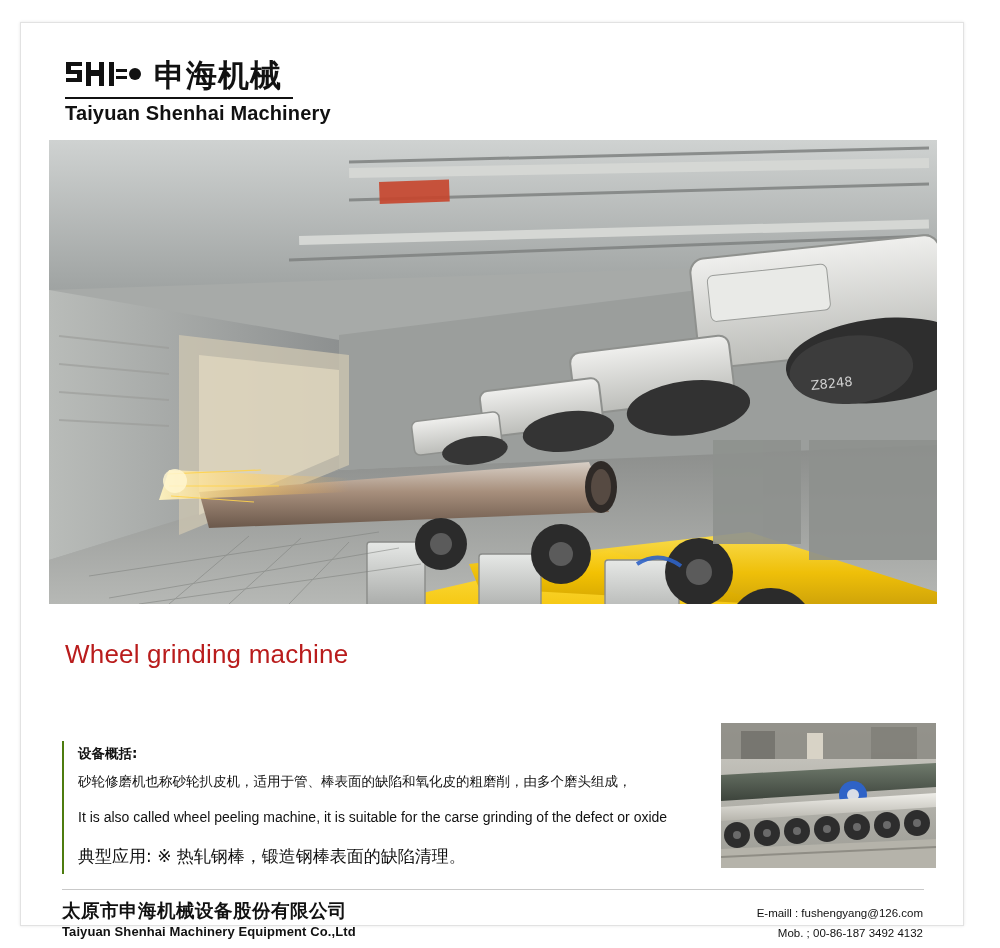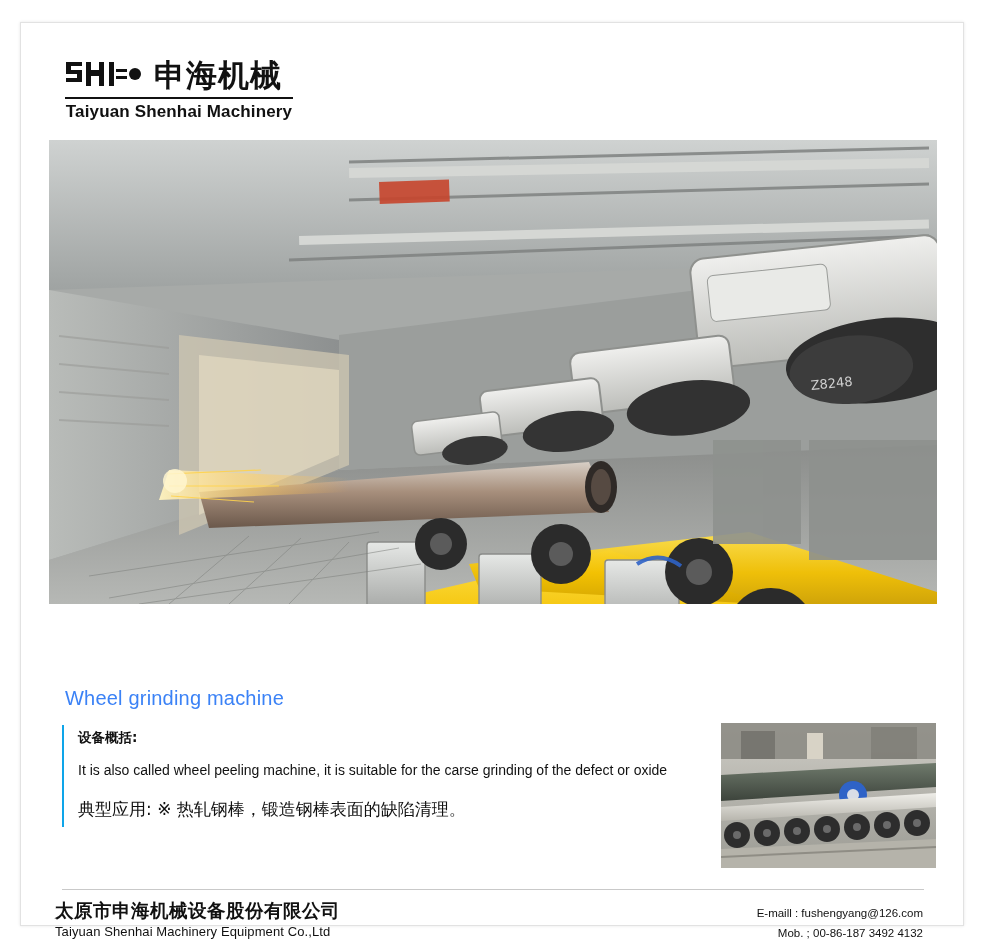--- a/index.html
+++ b/index.html
@@ -40,21 +40,21 @@
   .logo-cn {
     font-family: "DejaVu Sans", sans-serif;
     font-size: 31px; font-weight: 700; letter-spacing: 1px;
     color: #111; line-height: 1; padding-bottom: 1px;
   }
   .logo-rule {
     width: 228px; height: 2px; background: #111;
     margin: 5px 0 3px 1px;
   }
   .logo-en {
-    font-size: 17px; font-weight: 700; letter-spacing: 0.15px;
+    font-size: 20px; font-weight: 700; letter-spacing: 0.15px;
     color: #111; margin-left: 1px; text-align: center;
   }
 
   
   .hero {
     position: absolute;
     left: 28px; top: 117px;
     width: 888px; height: 464px;
     overflow: hidden;
     background: #8d8f8e;
@@ -62,30 +62,30 @@
   .hero svg { display: block; width: 888px; height: 464px; }
 
   
   .title-cn {
     position: absolute; left: 41px; top: 594px;
     font-family: "DejaVu Sans", sans-serif;
     font-size: 35px; font-weight: 700; color: #111;
     letter-spacing: 2px; line-height: 1;
   }
   .title-en {
-    position: absolute; left: 44px; top: 664px;
-    font-size: 20px; font-weight: 400; color: #3b82f6;
+    position: absolute; left: 44px; top: 616px;
+    font-size: 26px; font-weight: 400; color: #b91c1c;
     letter-spacing: 0.2px;
   }
 
   
   .body-wrap {
-    position: absolute; left: 41px; top: 702px;
+    position: absolute; left: 41px; top: 718px;
     width: 620px;
-    border-left: 2px solid #0ea5e9;
+    border-left: 2px solid #4d7c0f;
     padding: 4px 0 6px 14px;
   }
   .b-head {
     font-family: "DejaVu Sans", sans-serif;
     font-size: 13.5px; font-weight: 700; color: #111;
     margin-bottom: 6px;
   }
   .b-cn {
     font-family: "DejaVu Sans", sans-serif;
     font-size: 13.5px; color: #111; line-height: 1.85;
@@ -105,28 +105,28 @@
     width: 215px; height: 145px; overflow: hidden;
     background: #9a9c98;
   }
   .side-img svg { display: block; width: 215px; height: 145px; }
 
   
   .footer-rule {
     position: absolute; left: 41px; top: 866px;
     width: 862px; height: 1px; background: #c9c9c9;
   }
-  .footer-left { position: absolute; left: 34px; top: 876px; }
+  .footer-left { position: absolute; left: 41px; top: 876px; }
   .f-cn {
     font-family: "DejaVu Sans", sans-serif;
     font-size: 18.5px; font-weight: 700; color: #111;
     letter-spacing: 0.5px; line-height: 1.25;
   }
   .f-en {
-    font-size: 13px; font-weight: 400; color: #111;
+    font-size: 13px; font-weight: 700; color: #111;
     letter-spacing: 0.1px; margin-top: 2px;
   }
   .footer-right {
     position: absolute; right: 40px; top: 880px;
     text-align: right;
   }
   .f-contact {
     font-size: 11.5px; color: #111; line-height: 1.75;
     white-space: nowrap;
   }
@@ -305,20 +305,21 @@
           <rect x="760" y="300" width="128" height="120"></rect>
           <rect x="664" y="300" width="88" height="104"></rect>
         </g>
       </svg>
     </div>
 
     <div class="title-en">Wheel grinding machine</div>
 
     <div class="body-wrap">
       <div class="b-head">设备概括:</div>
+      <div class="b-cn">砂轮修磨机也称砂轮扒皮机，适用于管、棒表面的缺陷和氧化皮的粗磨削，由多个磨头组成，</div>
       <div class="b-en">It is also called wheel peeling machine, it is suitable for the carse grinding of the defect or oxide</div>
       <div class="b-app">典型应用: ※ 热轧钢棒，锻造钢棒表面的缺陷清理。</div>
     </div>
 
     <div class="side-img">
       <svg viewBox="0 0 215 145" preserveAspectRatio="none" aria-hidden="true">
         <defs>
           <linearGradient id="bg2" x1="0" y1="0" x2="0" y2="1">
             <stop offset="0" stop-color="#cfcdc6"></stop>
             <stop offset="1" stop-color="#9a9a93"></stop>

